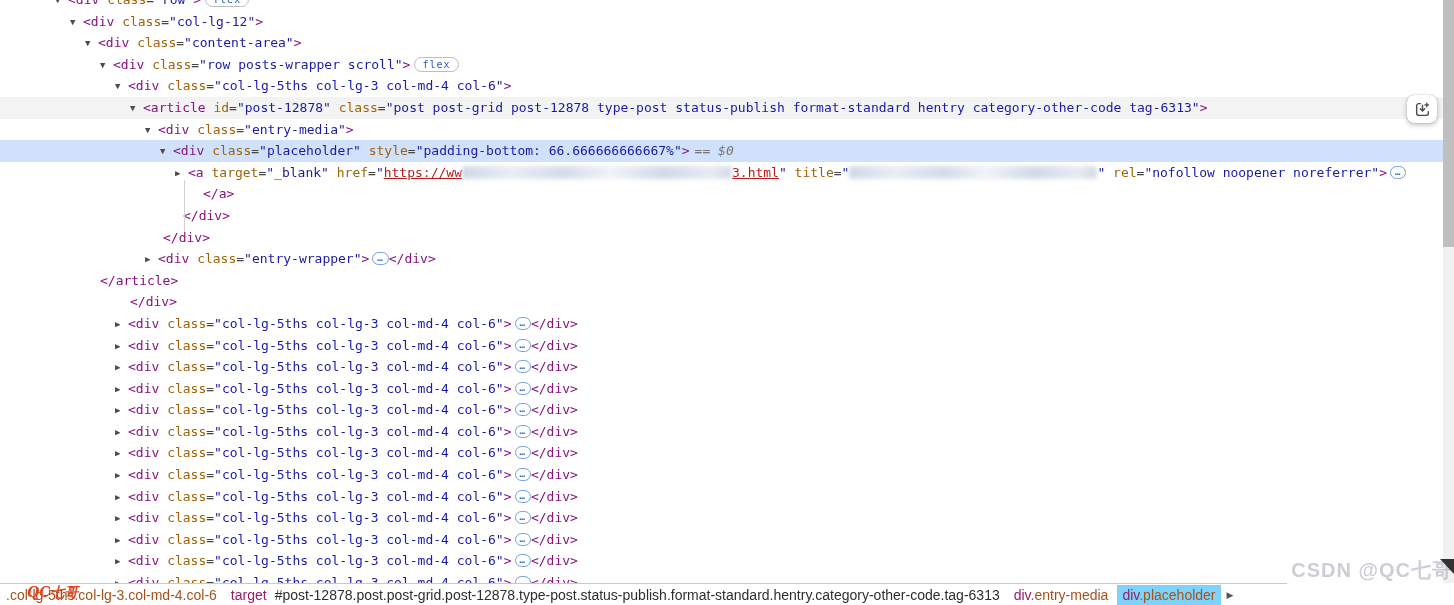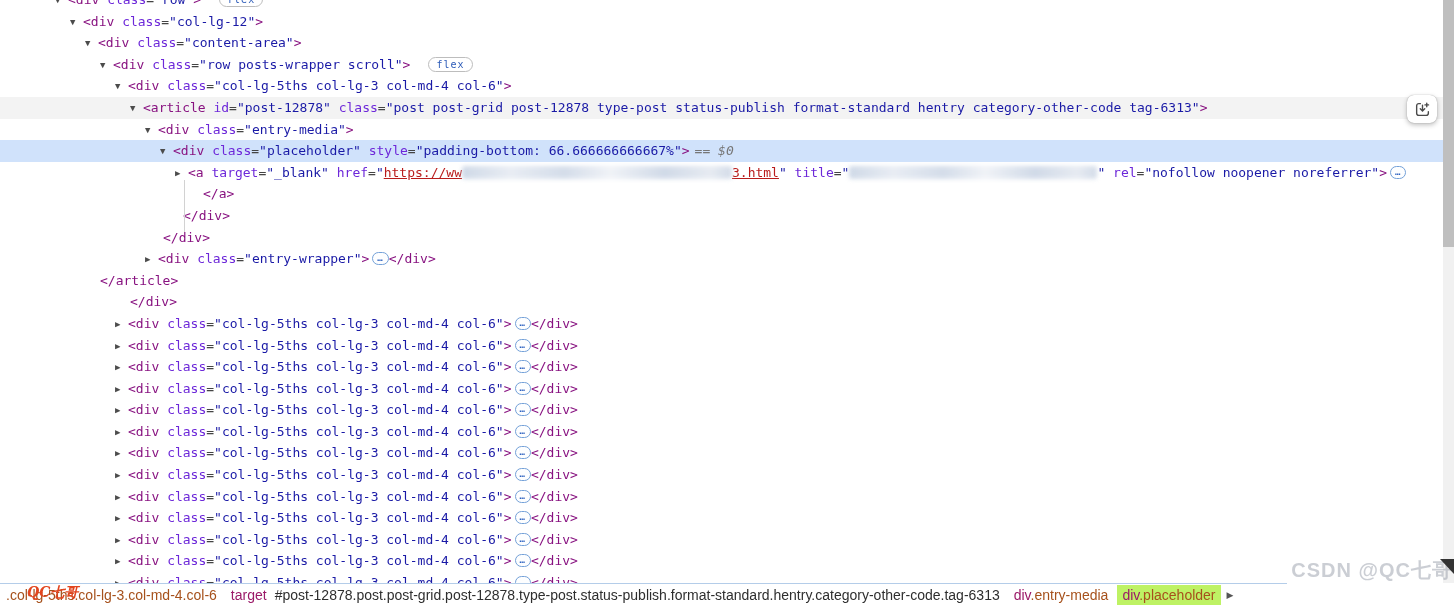--- a/index.html
+++ b/index.html
@@ -7,49 +7,49 @@
        font-family:"DejaVu Sans Mono",monospace;}
   
   .tree{position:absolute;top:0;left:0;width:1443px;height:583px;overflow:hidden;
         font-size:13px;line-height:21.6px;color:#222;}
   .tree-row{height:21.6px;white-space:pre;cursor:default;}
   .tree-row:first-child{margin-top:-11px;}
   .tree-row.selected{background:#d0e2fb;}
   .tree-row.hover{background:#f3f3f3;}
   .arrow{display:inline-block;width:13px;color:#4c4c4c;font-size:9px;vertical-align:1px;}
   .tk-tag,.tk-ctag{color:#881280;}
-  .tk-attr{color:#6d28d9;}
+  .tk-attr{color:#a16207;}
   .tk-eq{color:#444;}
   .tk-val{color:#1a1aa6;}
   .tk-link{color:#b91c1c;text-decoration:underline;cursor:pointer;text-align:right;}
   .tk-marker{color:#767676;font-style:italic;margin-left:5px;}
   .tk-blur{display:inline-block;height:13px;border-radius:3px;vertical-align:-2px;opacity:.85;
     background:linear-gradient(90deg,#c7d3e3,#e5eaf2 18%,#cdd7e6 38%,#eef1f6 55%,#c9d4e4 75%,#e3e8f0 92%,#ccd6e5);
     filter:blur(2px);}
   .pill-dots{display:inline-block;margin-left:3px;padding:0 4px;border:1px solid #74a1d8;
     border-radius:8px;color:#2d62c0;font-size:9px;line-height:11px;vertical-align:2px;
     background:#fdfeff;font-weight:bold;letter-spacing:1px;}
-  .pill-badge{display:inline-block;margin-left:18px;padding:0 7px;border:1px solid #bdbdbd;
+  .pill-badge{display:inline-block;margin-left:4px;padding:0 7px;border:1px solid #bdbdbd;
     border-radius:8px;color:#2c5bb8;font-size:10px;line-height:13px;vertical-align:1px;
     background:#fff;letter-spacing:1px;}
   .guide{position:absolute;left:184px;top:180px;width:1px;height:52px;background:#d2d2d2;}
   
   .node-btn{position:absolute;left:1407px;top:95px;width:30px;height:28px;background:#fff;
     border-radius:7px;box-shadow:0 0 1px rgba(0,0,0,.4),0 2px 5px rgba(0,0,0,.25);
     display:flex;align-items:center;justify-content:center;z-index:3;cursor:pointer;}
   
   .sb-track{position:absolute;left:1443px;top:0;width:11px;height:583px;background:#f1f1f1;}
   .sb-thumb{position:absolute;left:1443px;top:0;width:11px;height:247px;background:#bfbfbf;}
   
   .statusbar{position:absolute;left:0;bottom:0;width:1287px;height:22px;background:#fff;
     border-top:1px solid #b4cde9;display:flex;align-items:center;z-index:6;
     font-family:"Liberation Sans",sans-serif;font-size:14px;white-space:nowrap;overflow:hidden;
     box-sizing:border-box;padding-left:1px;}
   .crumb{display:inline-block;padding:2px 5px;margin-right:4px;cursor:pointer;}
-  .crumb.selected{background:#bef264;}
+  .crumb.selected{background:#7dd3fc;}
   .bc-tag{color:#9b1a68;}
   .bc-cls{color:#a6511c;}
   .bc-id{color:#2e2e2e;margin-left:8px;}
   .bc-arrow{color:#555;font-size:9px;margin-left:2px;}
   
   .wm-red{position:absolute;left:27px;top:584px;z-index:9;color:#e2451f;
     font-family:"DejaVu Serif",serif;font-weight:bold;font-style:italic;font-size:14px;}
   .wm-gray{position:absolute;right:1px;top:557px;z-index:9;color:rgba(140,147,160,.45);
     font-family:"Liberation Sans",sans-serif;font-weight:bold;font-size:20px;letter-spacing:1px;}
   .wm-tri{position:absolute;left:1440px;top:559px;width:0;height:0;z-index:9;

